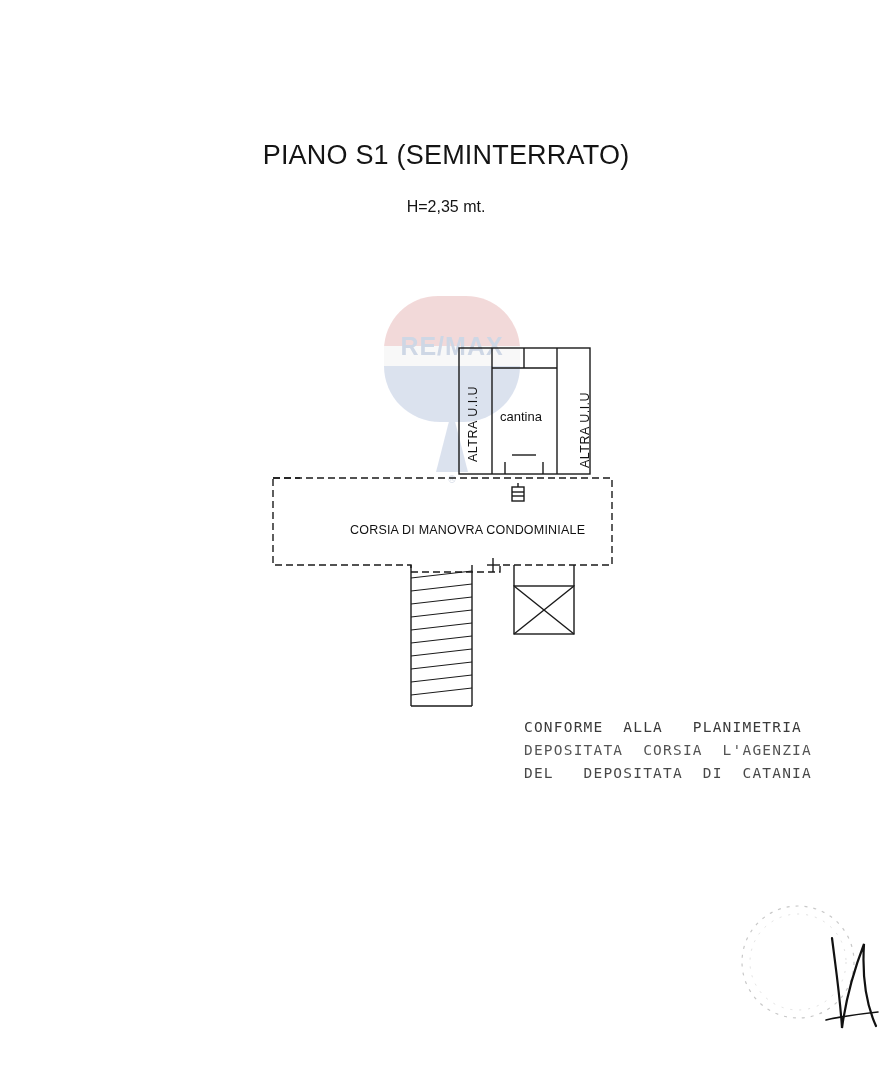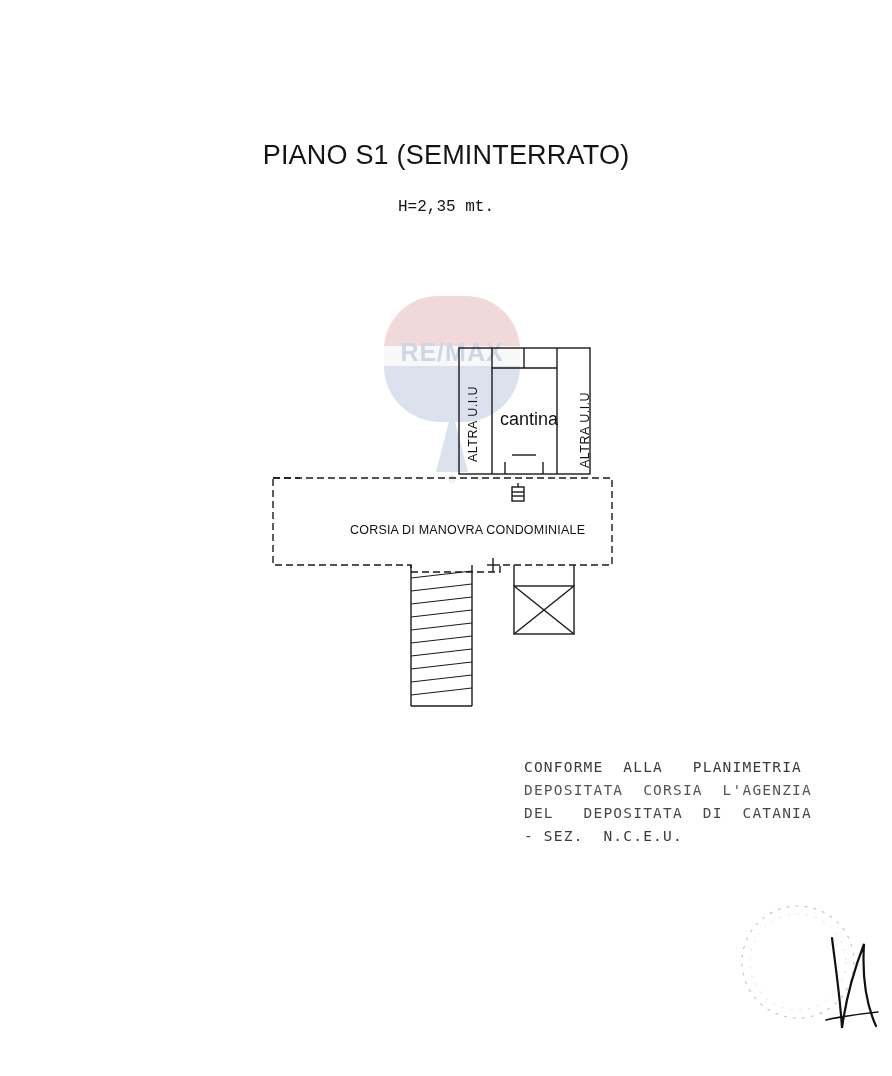--- a/index.html
+++ b/index.html
@@ -32,21 +32,20 @@
     color: #141414;
   }
   .subtitle {
     position: absolute;
     top: 198px;
     left: 0;
     width: 892px;
     text-align: center;
     font-size: 16px;
     color: #141414;
-    font-family: Liberation Mono, monospace;
   }
 
   
   .watermark {
     position: absolute;
     left: 372px;
     top: 296px;
     width: 160px;
     height: 210px;
     opacity: 0.5;
@@ -82,21 +81,21 @@
     left: 64px;
     top: 126px;
     width: 32px;
     height: 50px;
     background: linear-gradient(to bottom, #b9c6df 0%, #b9c6df 100%);
     clip-path: polygon(40% 0, 60% 0, 100% 100%, 0% 100%);
   }
   .wm-text {
     position: absolute;
     left: 0px;
-    top: 42px;
+    top: 36px;
     width: 160px;
     text-align: center;
     font-size: 25px;
     font-weight: bold;
     color: #9fb0cd;
     letter-spacing: 1px;
   }
   .wm-reg {
     position: absolute;
     left: 0;
@@ -121,30 +120,30 @@
     position: absolute;
     font-size: 12px;
     color: #111;
     white-space: nowrap;
   }
   .lbl-vert {
     transform: rotate(-90deg);
     transform-origin: left top;
     letter-spacing: 0.5px;
   }
-  .lbl-cantina { left: 500px; top: 409px; font-size: 18px; }
+  .lbl-cantina { left: 500px; top: 409px; font-size: 13px; }
   .lbl-altra-left { left: 466px; top: 462px; font-size: 12.5px; }
   .lbl-altra-right { left: 578px; top: 468px; font-size: 12.5px; }
   .lbl-corsia { left: 314px; top: 523px; font-size: 12.5px; letter-spacing: 0.2px; margin-left: 36px; }
 
   
   .note {
     position: absolute;
     left: 524px;
-    top: 756px;
+    top: 716px;
     width: 330px;
     font-family: "DejaVu Sans Mono", monospace;
     font-size: 14.5px;
     line-height: 23px;
     letter-spacing: 1.2px;
     color: #2a2a2a;
   }
   .note div { white-space: pre; }
   .note .l1 { opacity: 0.92; }
   .note .l2 { opacity: 0.80; }
@@ -234,21 +233,20 @@
 
   <div class="lbl lbl-cantina">cantina</div>
   <div class="lbl lbl-vert lbl-altra-left">ALTRA U.I.U</div>
   <div class="lbl lbl-vert lbl-altra-right">ALTRA U.I.U</div>
   <div class="lbl lbl-corsia">CORSIA DI MANOVRA CONDOMINIALE</div>
 
   <div class="note">
     <div class="l1">CONFORME  ALLA   PLANIMETRIA</div>
     <div class="l2">DEPOSITATA  CORSIA  L'AGENZIA</div>
     <div class="l3">DEL   DEPOSITATA  DI  CATANIA</div>
-    <div class="l4">- SEZ.  N.C.E.U.</div>
   </div>
 
   <svg class="signature" viewBox="0 0 150 150" xmlns="http://www.w3.org/2000/svg">
     <circle cx="62" cy="62" r="56" fill="none" stroke="#c8c8c8" stroke-width="1.2" stroke-dasharray="3 6"></circle>
     <circle cx="62" cy="62" r="48" fill="none" stroke="#d8d8d8" stroke-width="0.8" stroke-dasharray="2 7"></circle>
     <path d="M 96 38 C 100 70, 104 96, 106 128 C 110 98, 118 70, 128 44 C 126 76, 130 104, 140 126" fill="none" stroke="#111" stroke-width="2.2" stroke-linecap="round"></path>
     <path d="M 90 120 C 106 116, 124 114, 142 112" fill="none" stroke="#111" stroke-width="1.6" stroke-linecap="round"></path>
   </svg>
 
 </div>

